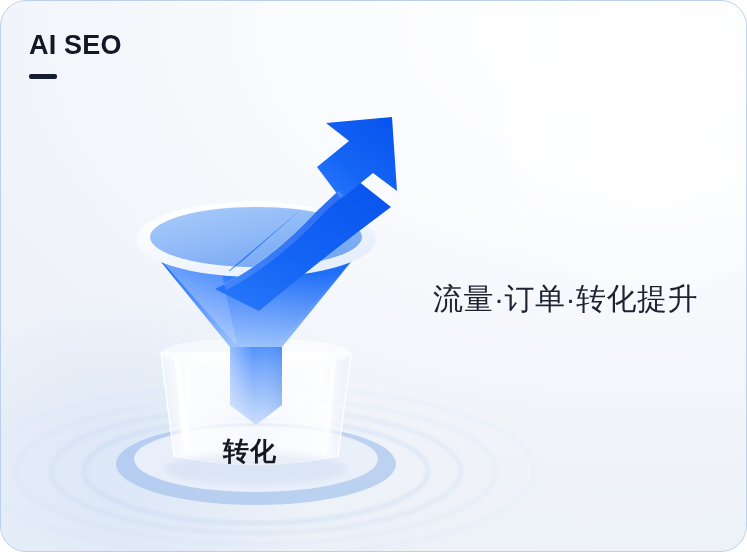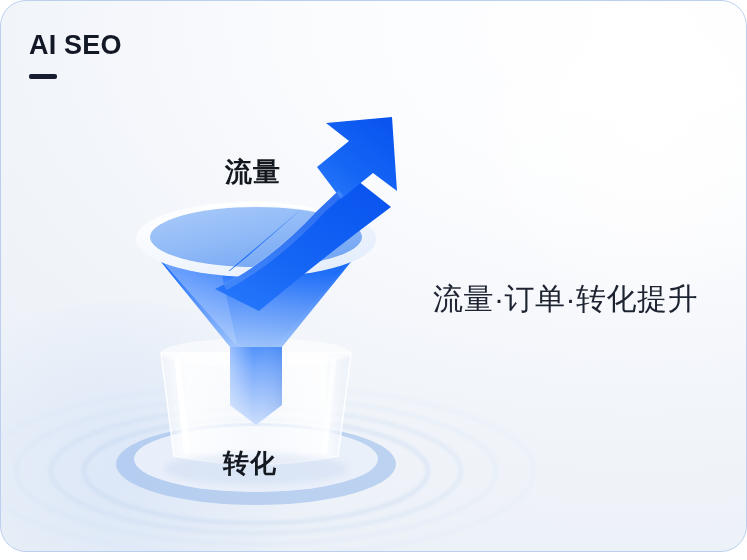--- a/index.html
+++ b/index.html
@@ -93,21 +93,21 @@
   .label {
     position: absolute;
     z-index: 9;
     font-size: 27px;
     font-weight: bold;
     color: #14181f;
     letter-spacing: 1px;
     white-space: nowrap;
   }
   .label-traffic { left: 224px; top: 153px; }
-  .label-convert { left: 222px; top: 433px; font-size: 26px; margin-top: 12px; }
+  .label-convert { left: 222px; top: 433px; font-size: 26px; }
 </style>
 </head>
 <body>
 
 <div class="card">
 
   <div class="bg-tint-a"></div>
   <div class="bg-tint-b"></div>
 
   <div class="heading">
@@ -257,17 +257,16 @@
                L 348 140
                L 325 122
                Z" fill="url(#arrowGrad)"></path>
 
       <path d="M 224 286 Q 276 258 322 208 L 340 192" fill="none" stroke="#ffffff" stroke-opacity="0.14" stroke-width="7"></path>
     </g>
 
     <ellipse cx="255" cy="468" rx="92" ry="16" fill="#9ab6e0" opacity="0.18" filter="url(#softBlur)"></ellipse>
   </svg>
 
-  <div class="label label-traffic">流量</div>
 
   <div class="label label-convert">转化</div>
 
 </div>
 
 </body></html>

